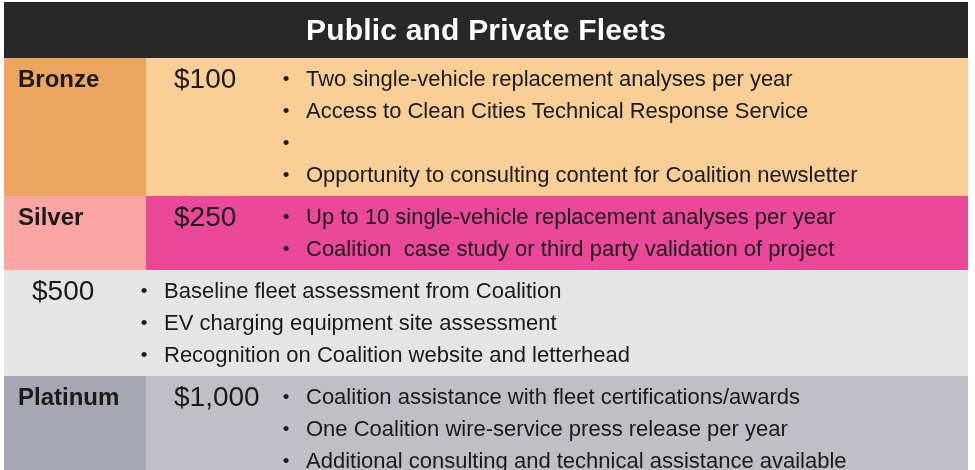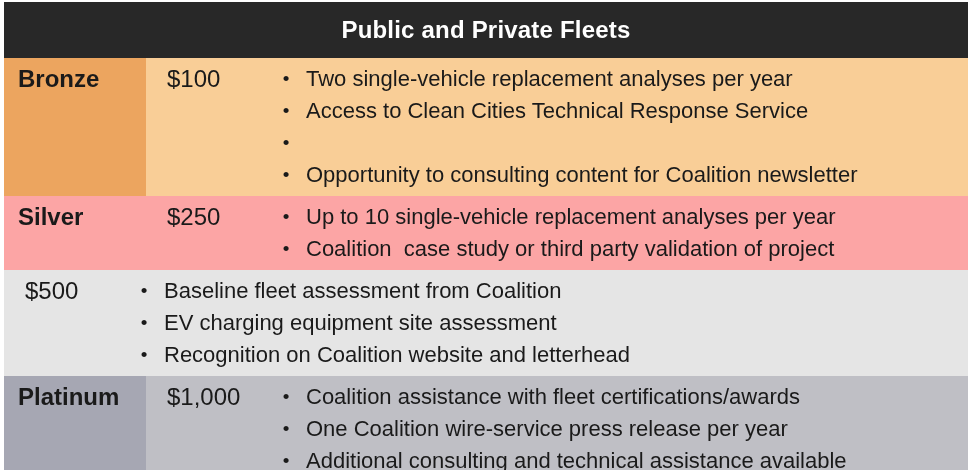--- a/index.html
+++ b/index.html
@@ -22,21 +22,21 @@
     width: 964px;
     border-bottom: 1px solid #9a9aa0;
   }
   .table-header {
     height: 56px;
     display: flex;
     align-items: center;
     justify-content: center;
   }
   .table-title {
-    font-size: 24px;
+    font-size: 30px;
     font-weight: bold;
     letter-spacing: 0.2px;
   }
   .tier-row {
     display: flex;
     color: #1a1a1a;
   }
   .label-cell {
     width: 142px;
     box-sizing: border-box;
@@ -46,22 +46,22 @@
     line-height: 32px;
   }
   .content-cell {
     flex: 1;
     display: flex;
     padding: 5px 0;
   }
   .price-col {
     width: 121px;
     box-sizing: border-box;
-    padding-left: 21px;
-    font-size: 24px;
+    padding-left: 28px;
+    font-size: 28px;
     line-height: 32px;
   }
   ul.benefits {
     list-style: none;
     margin: 0;
     padding: 0 10px 0 12px;
     flex: 1;
   }
   ul.benefits li {
     display: flex;
@@ -113,21 +113,21 @@
                 <span class="benefit-text">Opportunity to consulting content for Coalition newsletter</span>
               </li>
             </ul>
     </div>
   </div>
 
   <div class="tier-row">
     <div class="label-cell" style="background: #fca5a5;">
       <span class="tier-name">Silver</span>
     </div>
-    <div class="content-cell" style="background: #fca5a5;">
+    <div class="content-cell" style="background: #ec4899;">
       <div class="price-col">
         <span class="tier-price">$250</span>
       </div>
       <ul class="benefits">
               <li>
                 <span class="bullet-dot">•</span>
                 <span class="benefit-text">Up to 10 single-vehicle replacement analyses per year</span>
               </li>
               <li>
                 <span class="bullet-dot">•</span>

